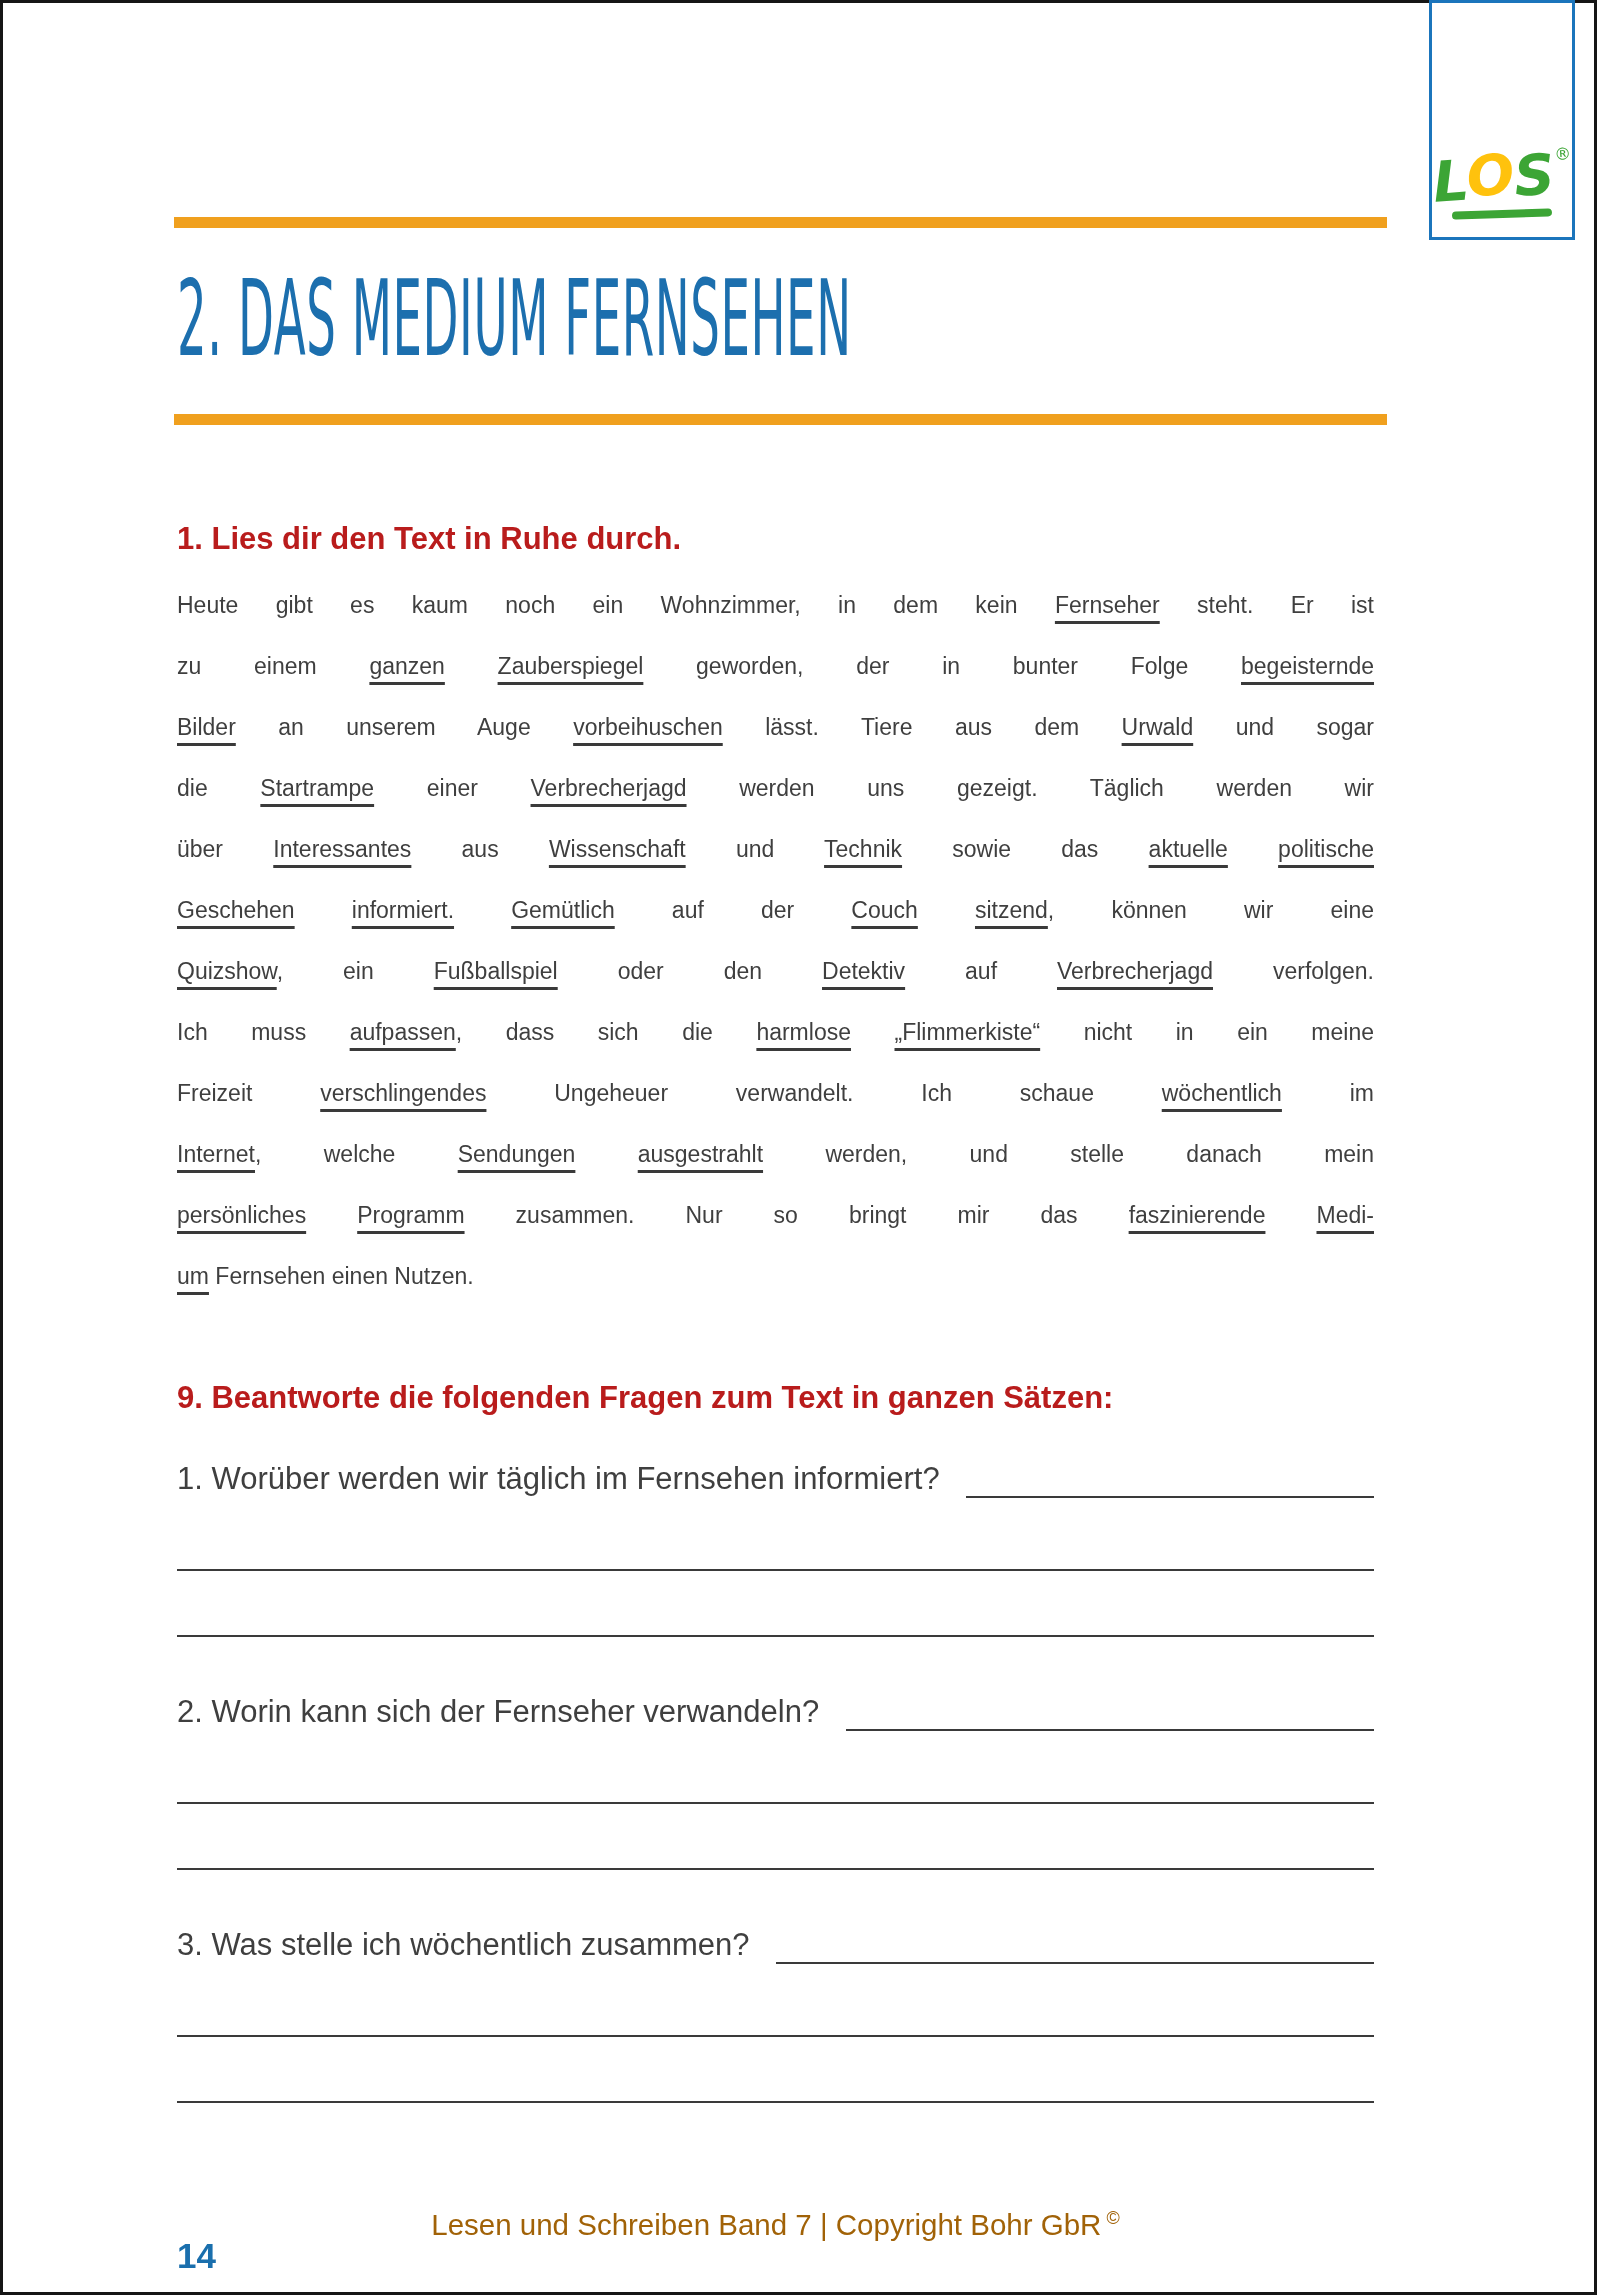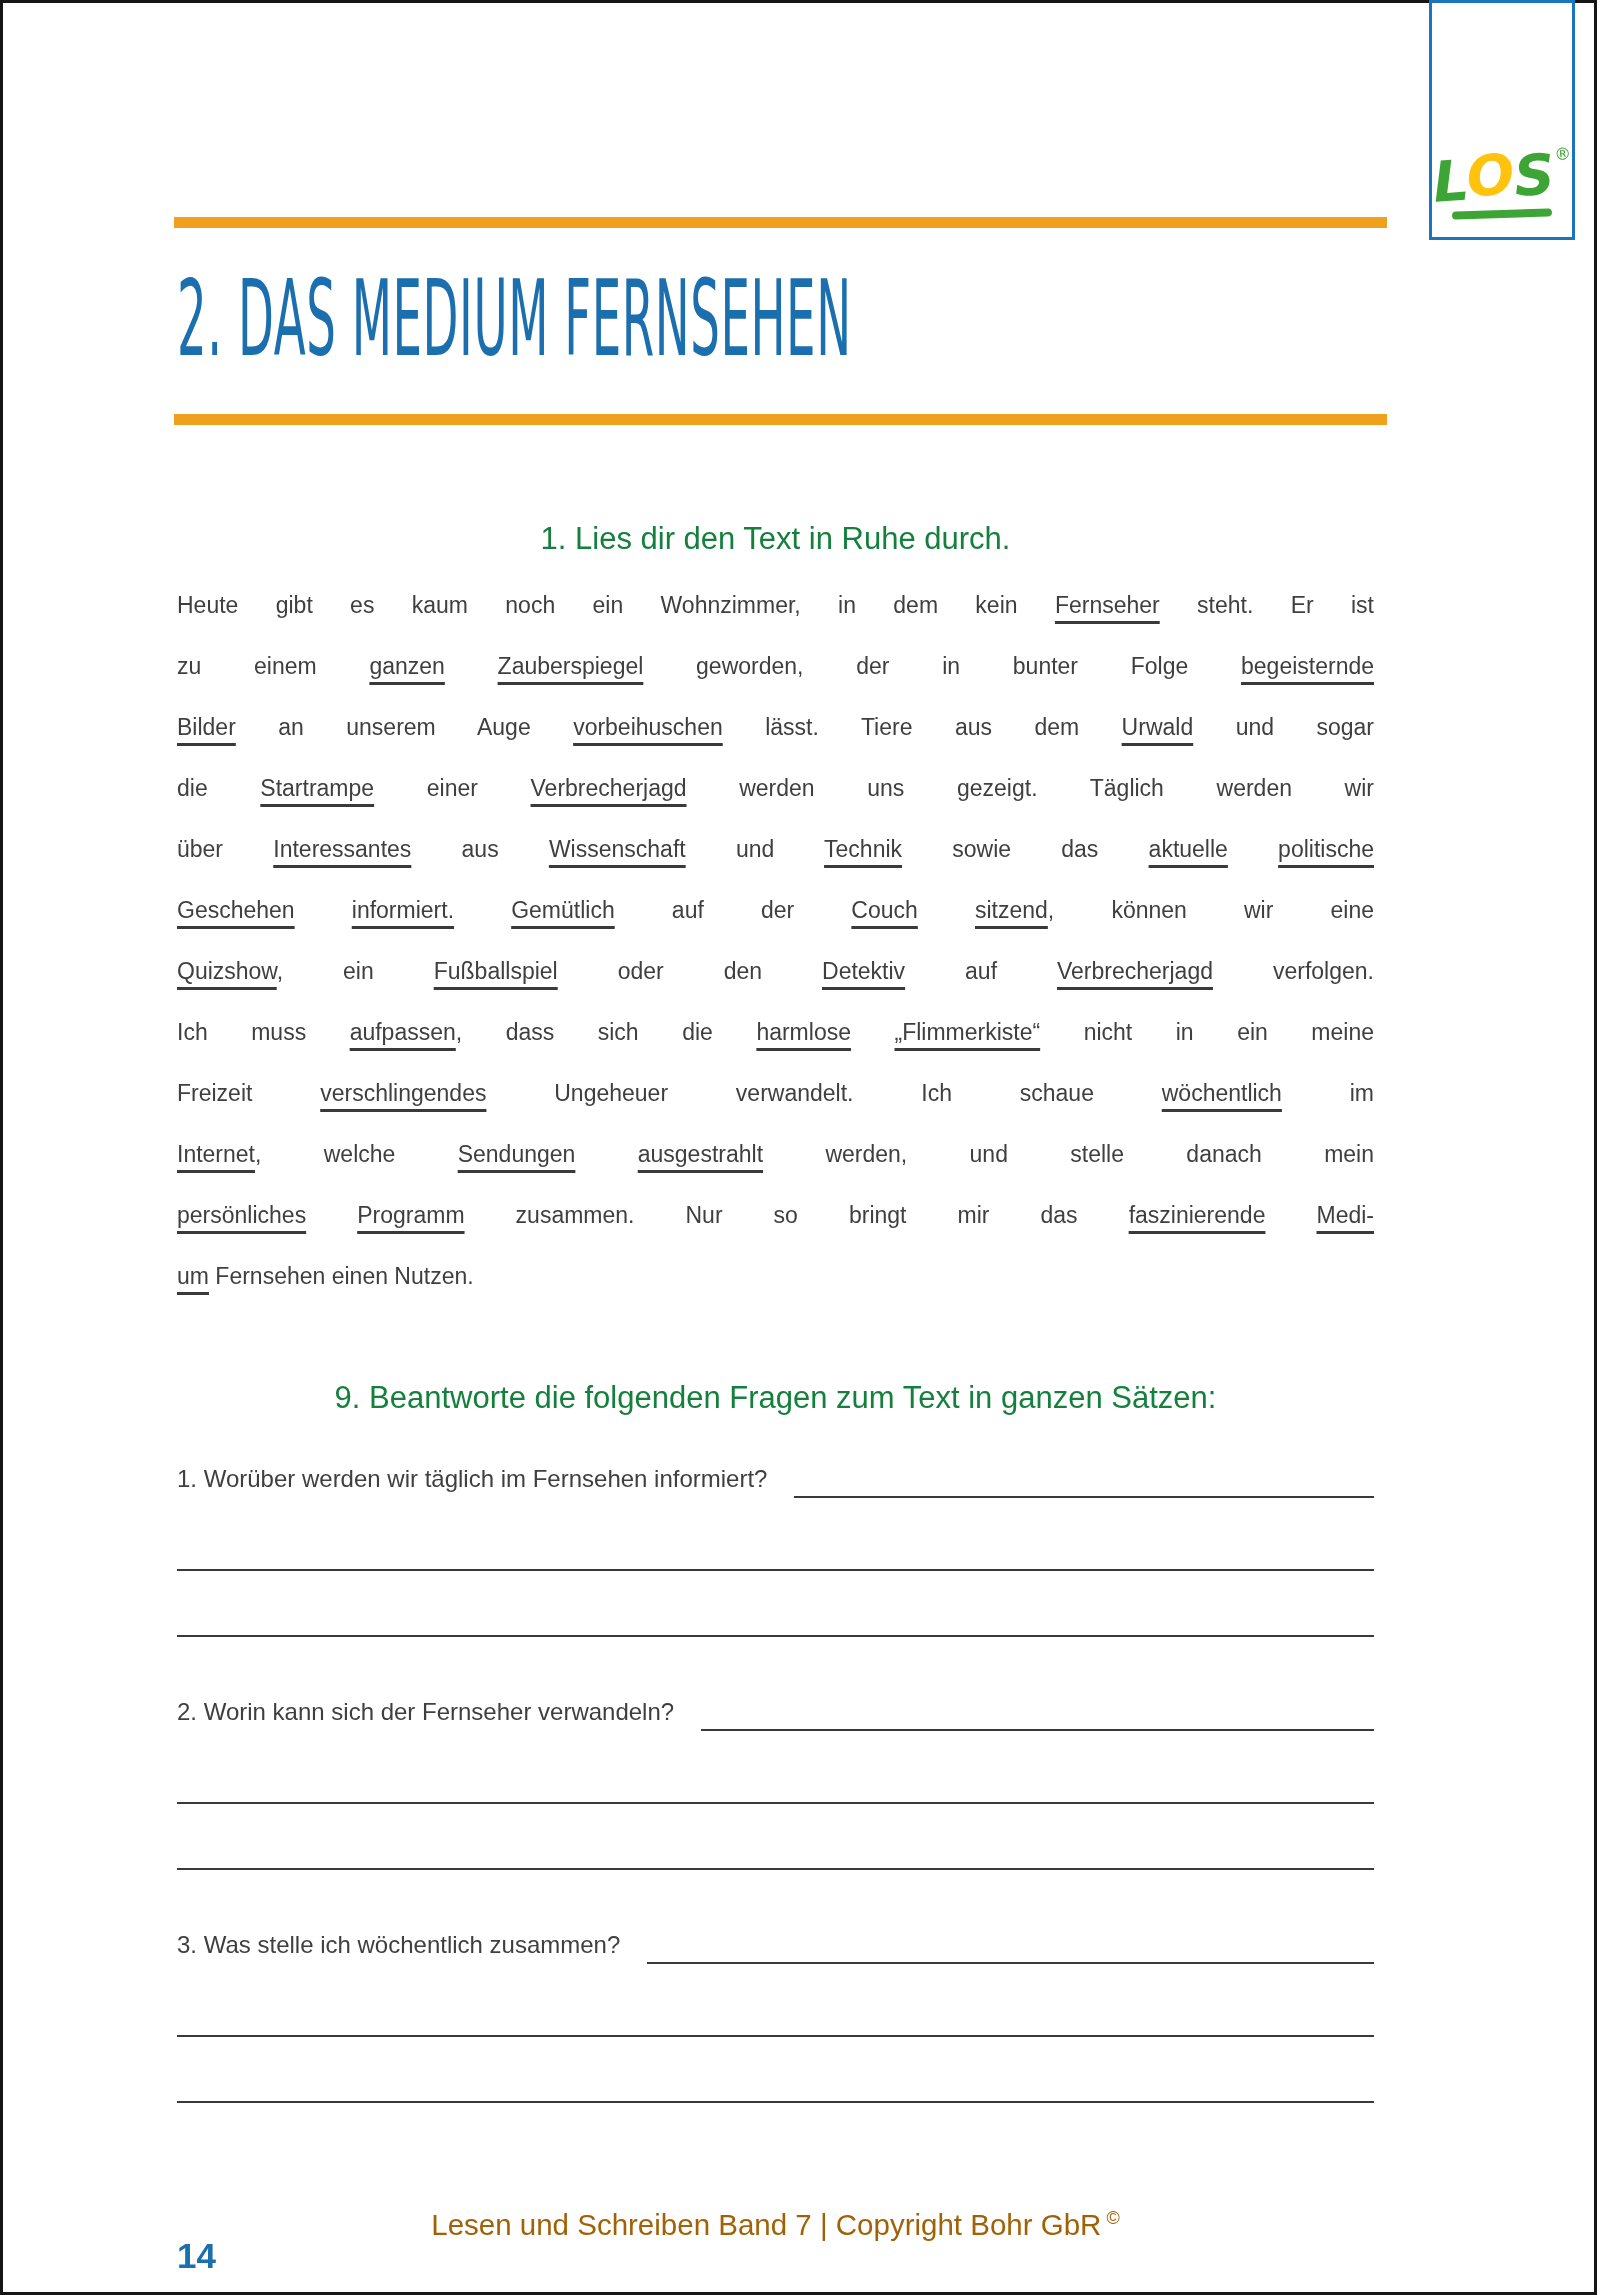--- a/index.html
+++ b/index.html
@@ -46,41 +46,41 @@
   .rule-top{margin-top:217px;}
   .rule-bottom{margin-top:42px;}
   .doc-title{
     margin-top:37px;height:107px;line-height:107px;white-space:nowrap;
     font-family:"DejaVu Sans",sans-serif;
     font-size:106px;font-weight:400;color:#1C6FAE;
     letter-spacing:1.3px;
     transform:scaleX(0.44);transform-origin:left center;
   }
   .task-heading{
-    font-weight:normal;color:#15803d;font-size:31px;line-height:37px;text-align:center;
+    font-weight:bold;color:#b91c1c;font-size:31px;line-height:37px;
   }
   .h1{margin-top:95px;}
   .h2{margin-top:72px;}
   
   .para{margin-top:18px;font-size:23px;color:#3f3f3f;}
   .pline{
     line-height:61px;
     text-align:justify;text-align-last:justify;
   }
   .pline.last{text-align-last:left;}
   .ul{
     text-decoration:underline;
     text-decoration-color:#3a3a3a;
     text-decoration-thickness:2.6px;
     text-underline-offset:8.3px;
   }
   
   .questions > .q-block{margin-top:56px;}
   .questions > .q-block:first-child{margin-top:44px;}
-  .q-row{display:flex;align-items:flex-end;font-size:24px;gap:11px;}
+  .q-row{display:flex;align-items:flex-end;font-size:31px;gap:11px;}
   .q-text{white-space:nowrap;line-height:38px;}
   .q-blank{
     flex:1;margin-left:15.4px;height:36px;
     border-bottom:2.6px solid #3a3a3a;
   }
   .a-line{
     margin-top:64px;height:0;
     border-top:2.6px solid #3a3a3a;
   }
   .q-row + .a-line{margin-top:71px;}

